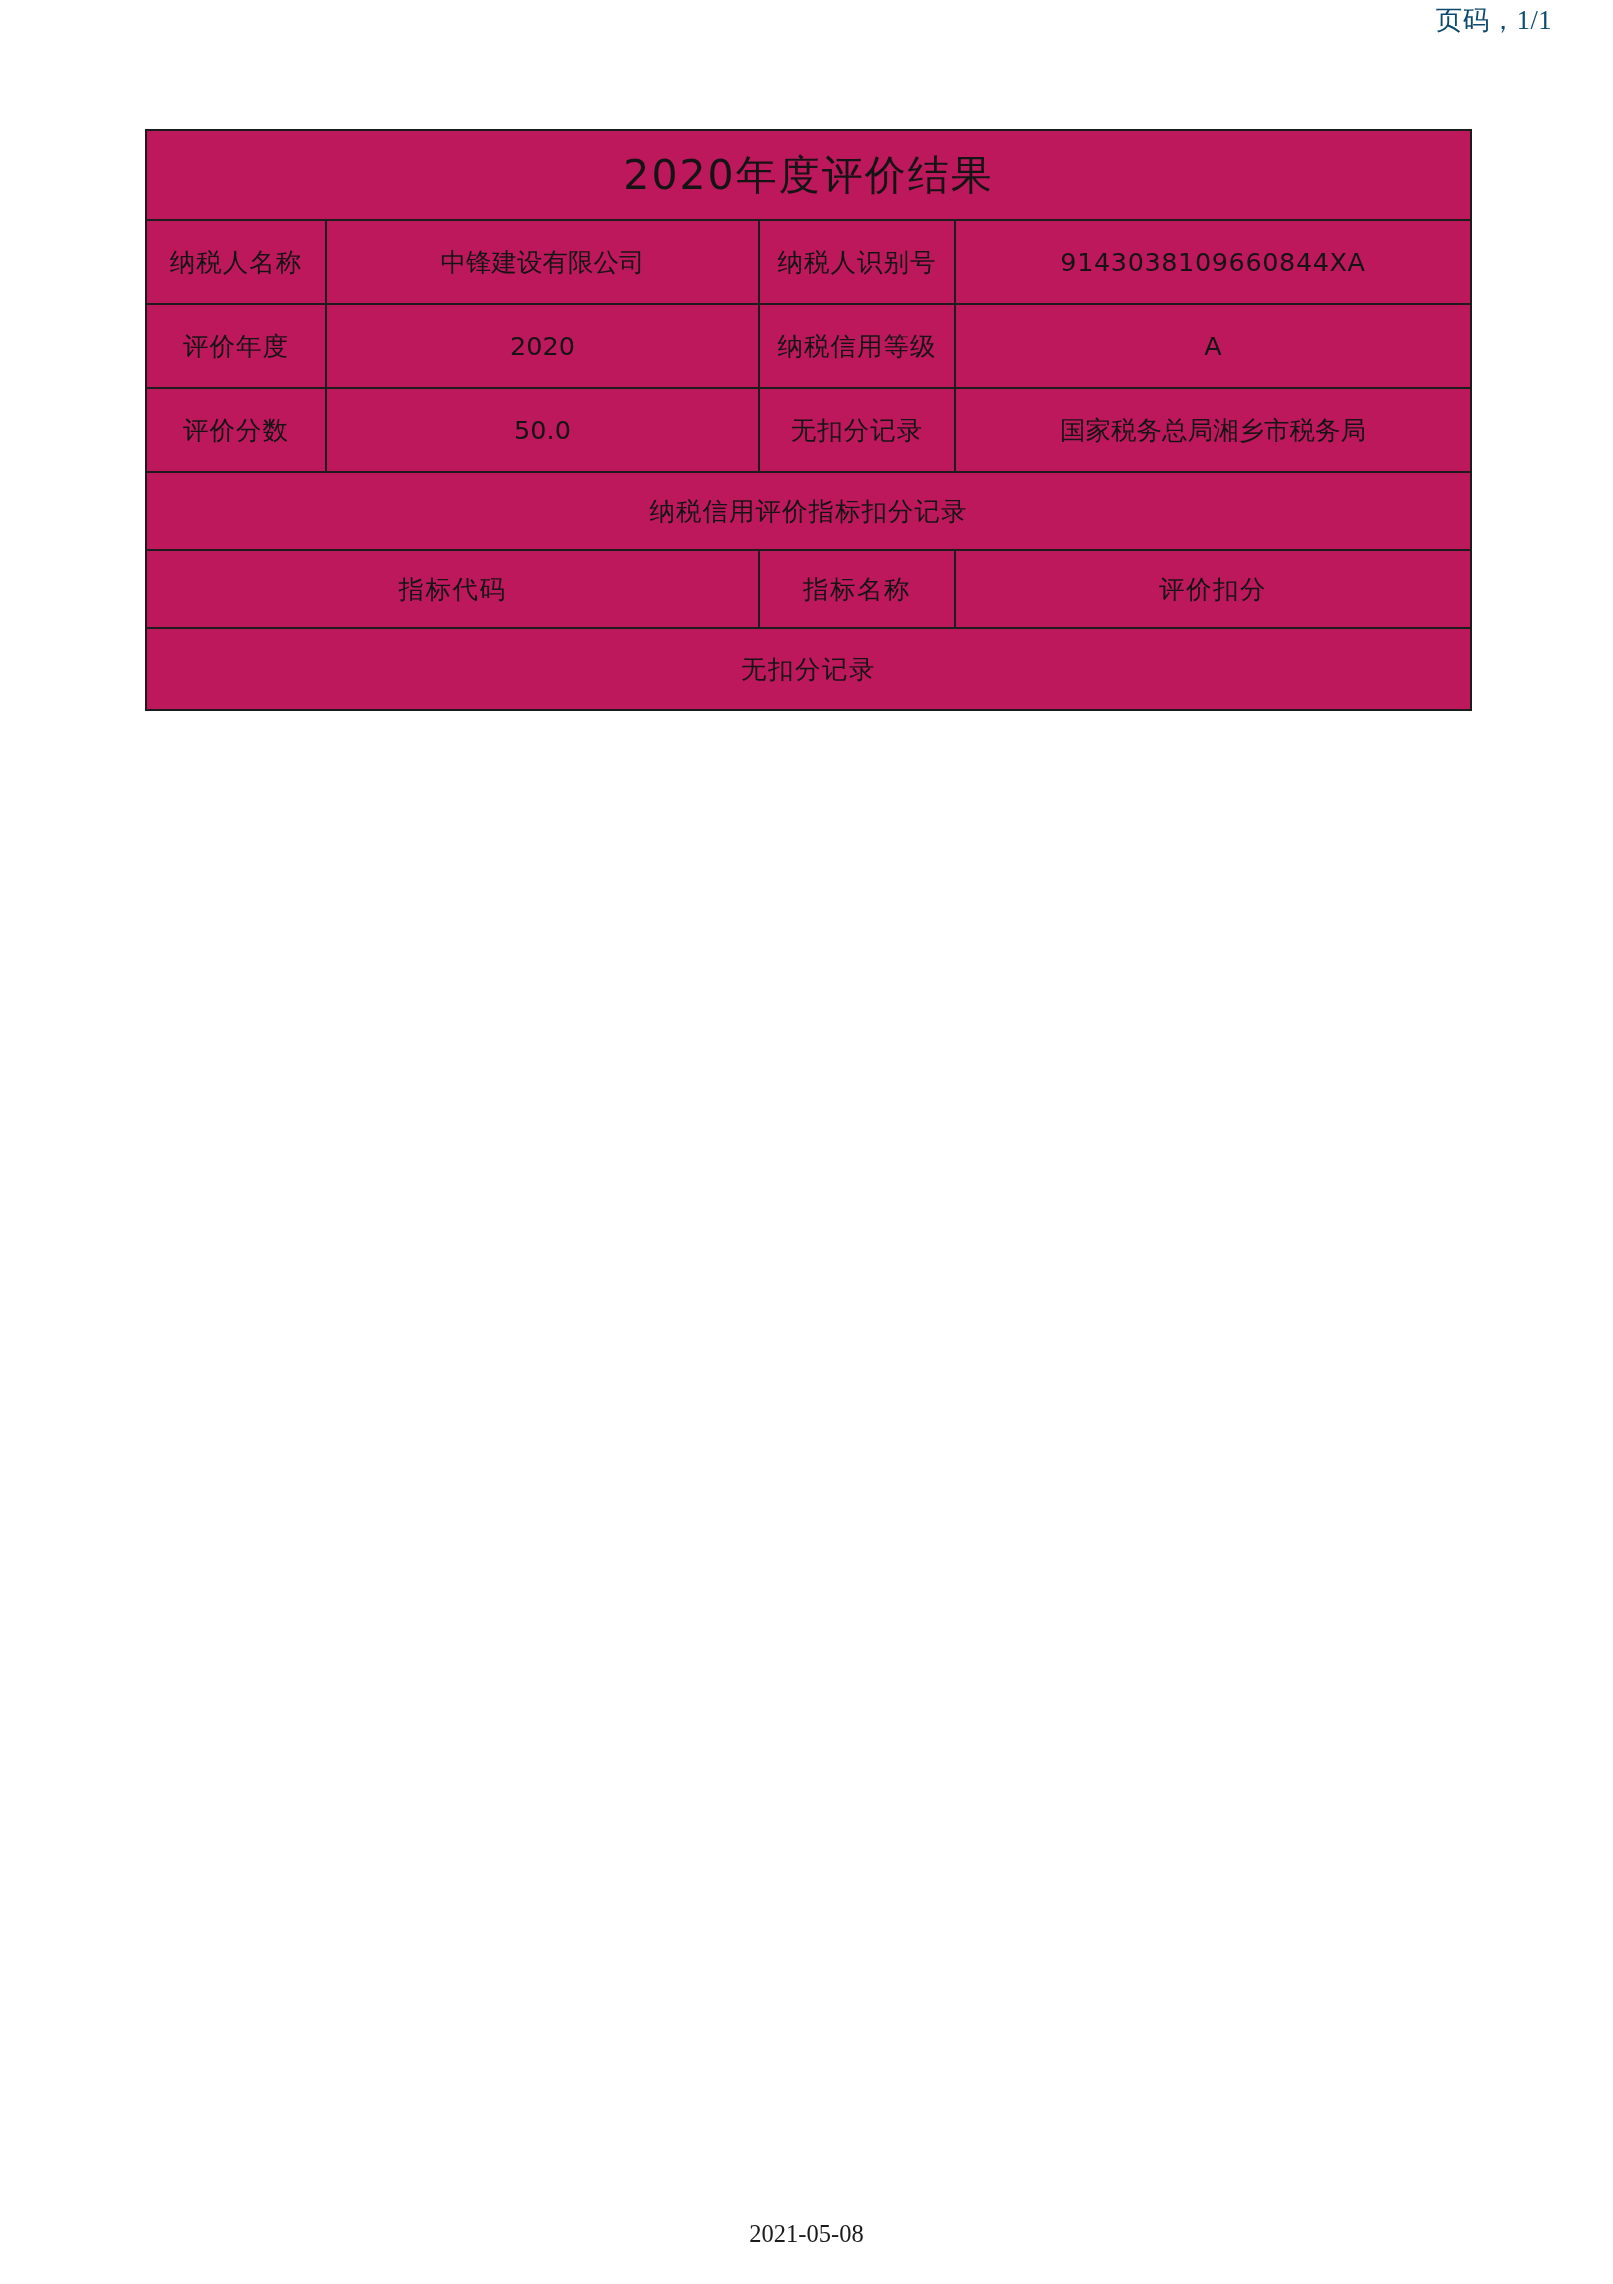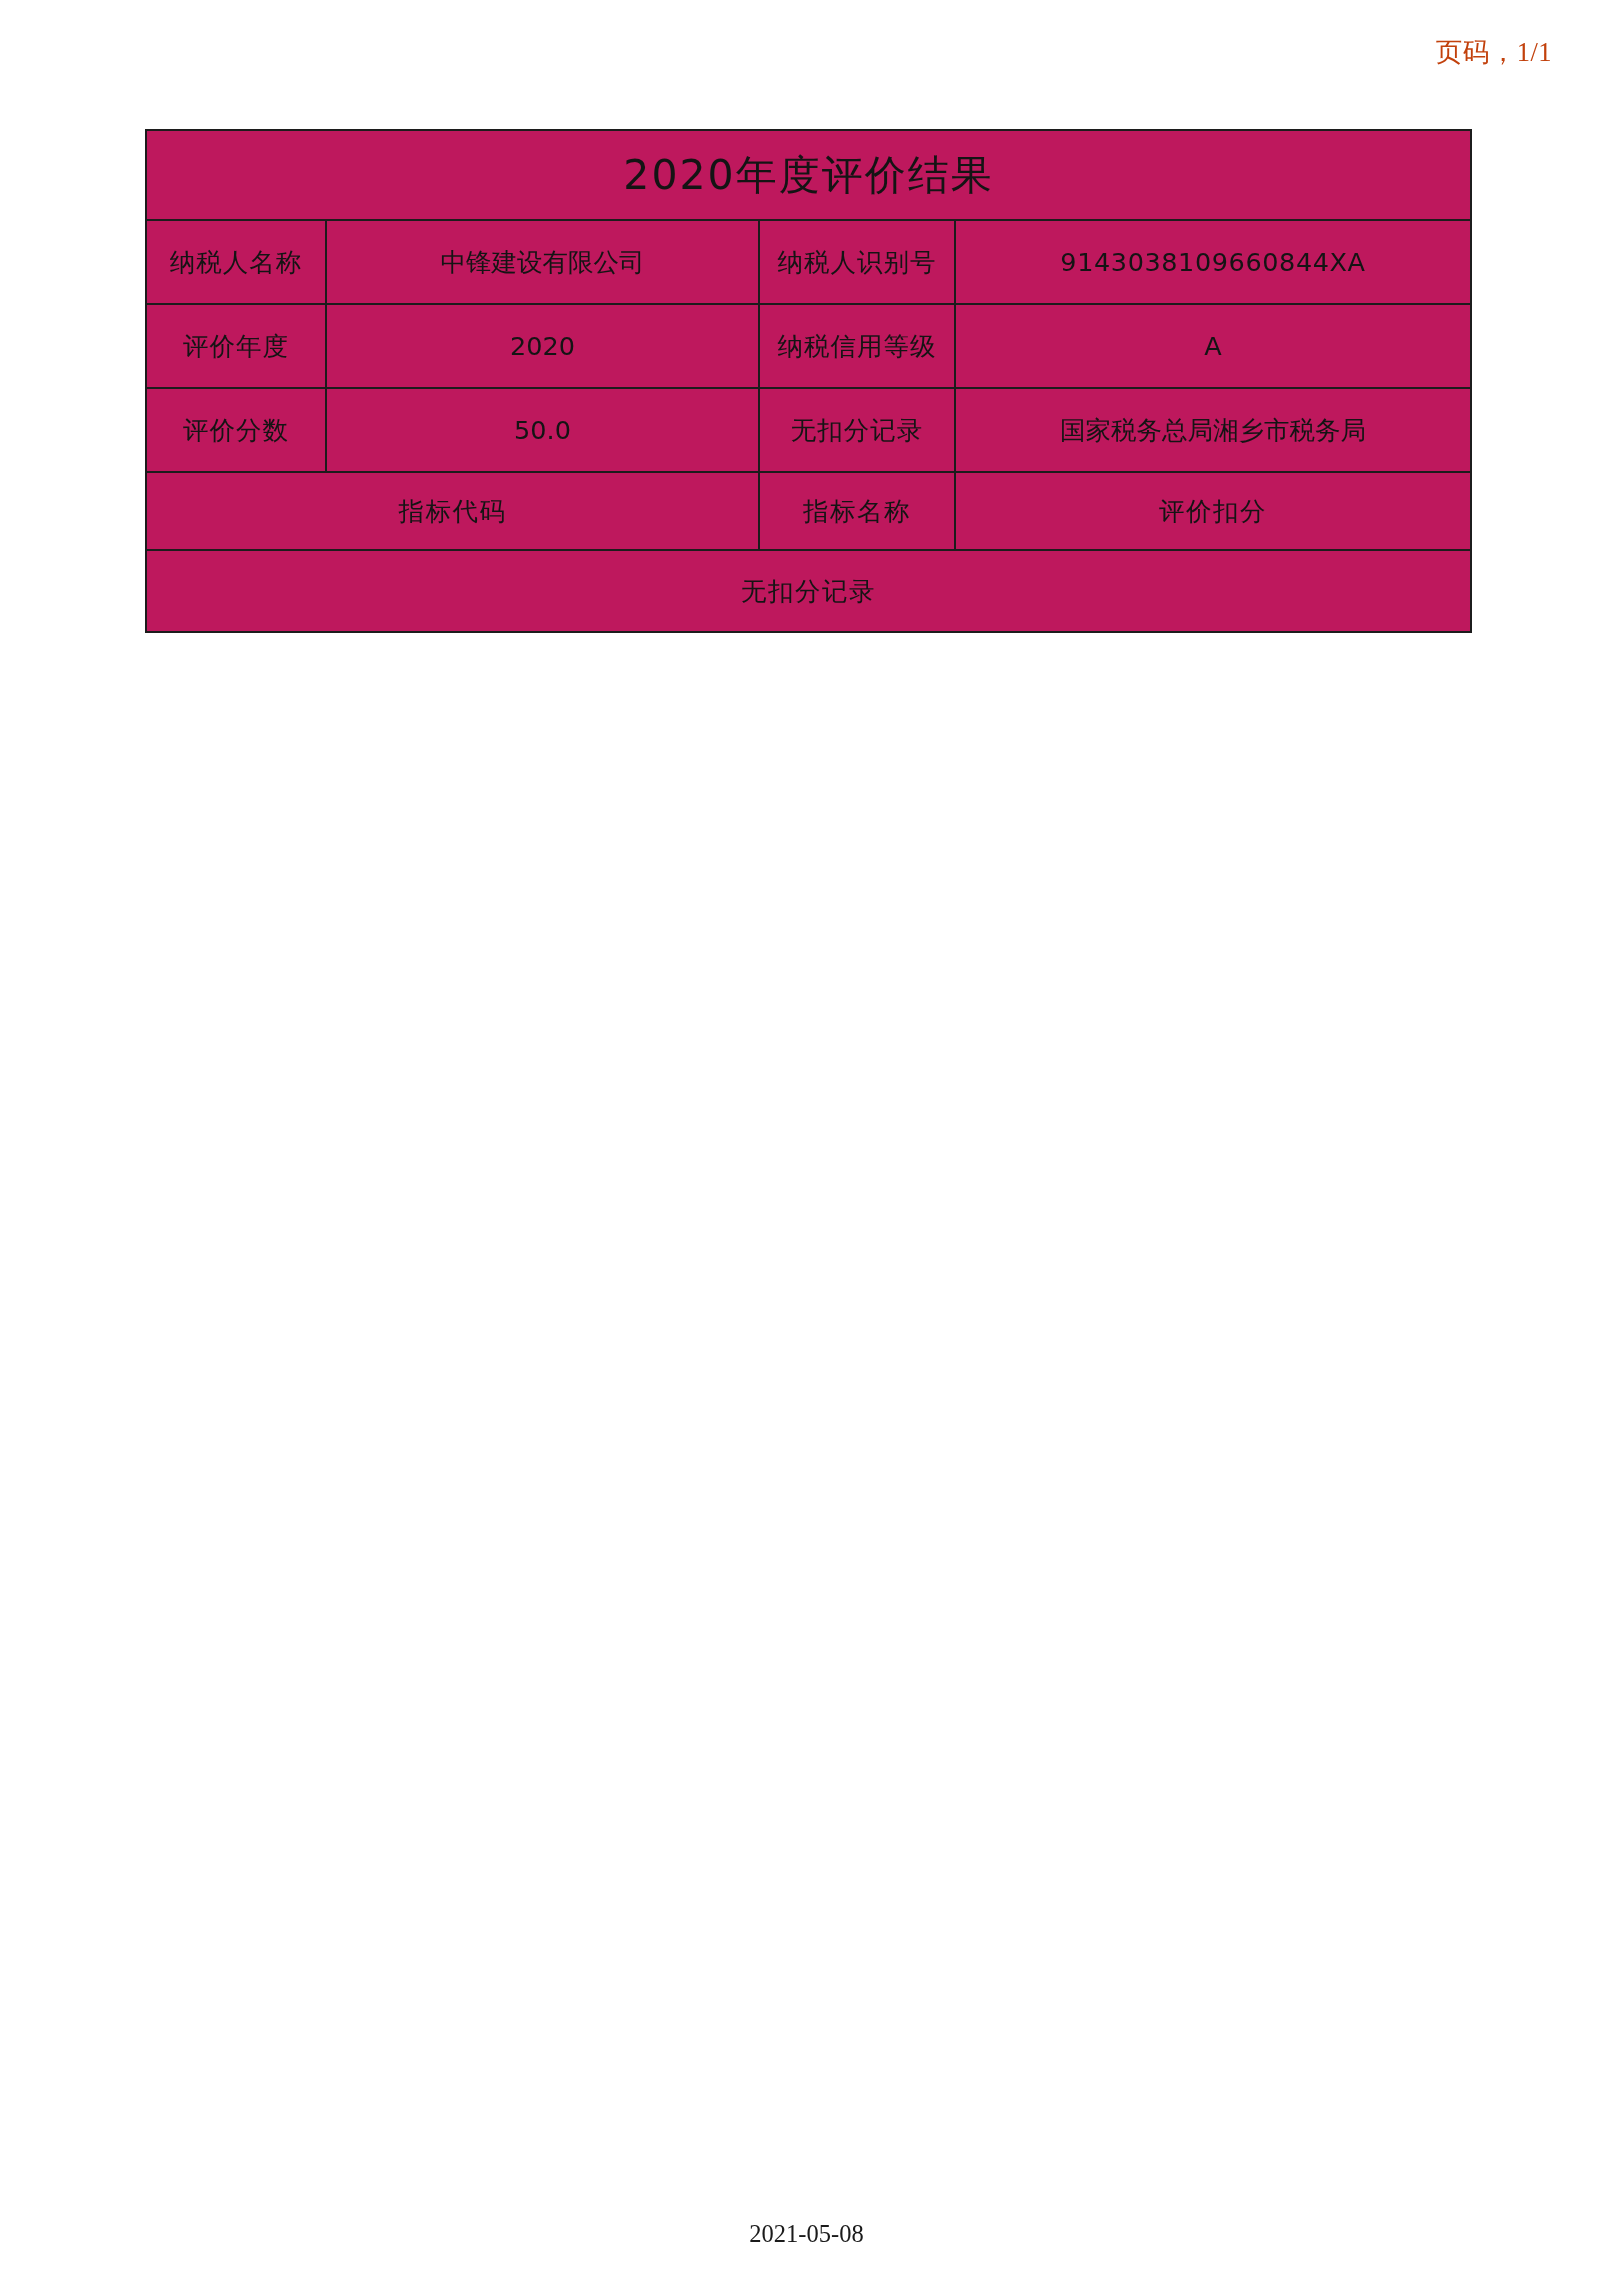--- a/index.html
+++ b/index.html
@@ -17,25 +17,25 @@
   }
   .page {
     position: relative;
     width: 1613px;
     height: 2285px;
     box-sizing: border-box;
   }
   
   .page-header {
     position: absolute;
-    top: 34px;
+    top: 2px;
     right: 61px;
     font-family: "Liberation Serif", serif;
     font-size: 26.5px;
-    color: #c2410c;
+    color: #0c4a6e;
     letter-spacing: 0.5px;
     white-space: nowrap;
   }
   
   .doc-table {
     position: absolute;
     left: 145px;
     top: 129px;
     width: 1325px;
     border-collapse: collapse;
@@ -139,20 +139,23 @@
         <td class="row-cell label-cell">纳税信用等级</td>
         <td class="row-cell value-cell">A</td>
       </tr>
       <tr>
         <td class="row-cell label-cell">评价分数</td>
         <td class="row-cell value-cell">50.0</td>
         <td class="row-cell label-cell">无扣分记录</td>
         <td class="row-cell value-cell">国家税务总局湘乡市税务局</td>
       </tr>
       <tr>
+        <td class="section-cell" colspan="4">纳税信用评价指标扣分记录</td>
+      </tr>
+      <tr>
         <td class="subhead-cell" colspan="2">指标代码</td>
         <td class="subhead-cell">指标名称</td>
         <td class="subhead-cell">评价扣分</td>
       </tr>
       <tr>
         <td class="norecord-cell" colspan="4">无扣分记录</td>
       </tr>
     </tbody>
   </table>
 

